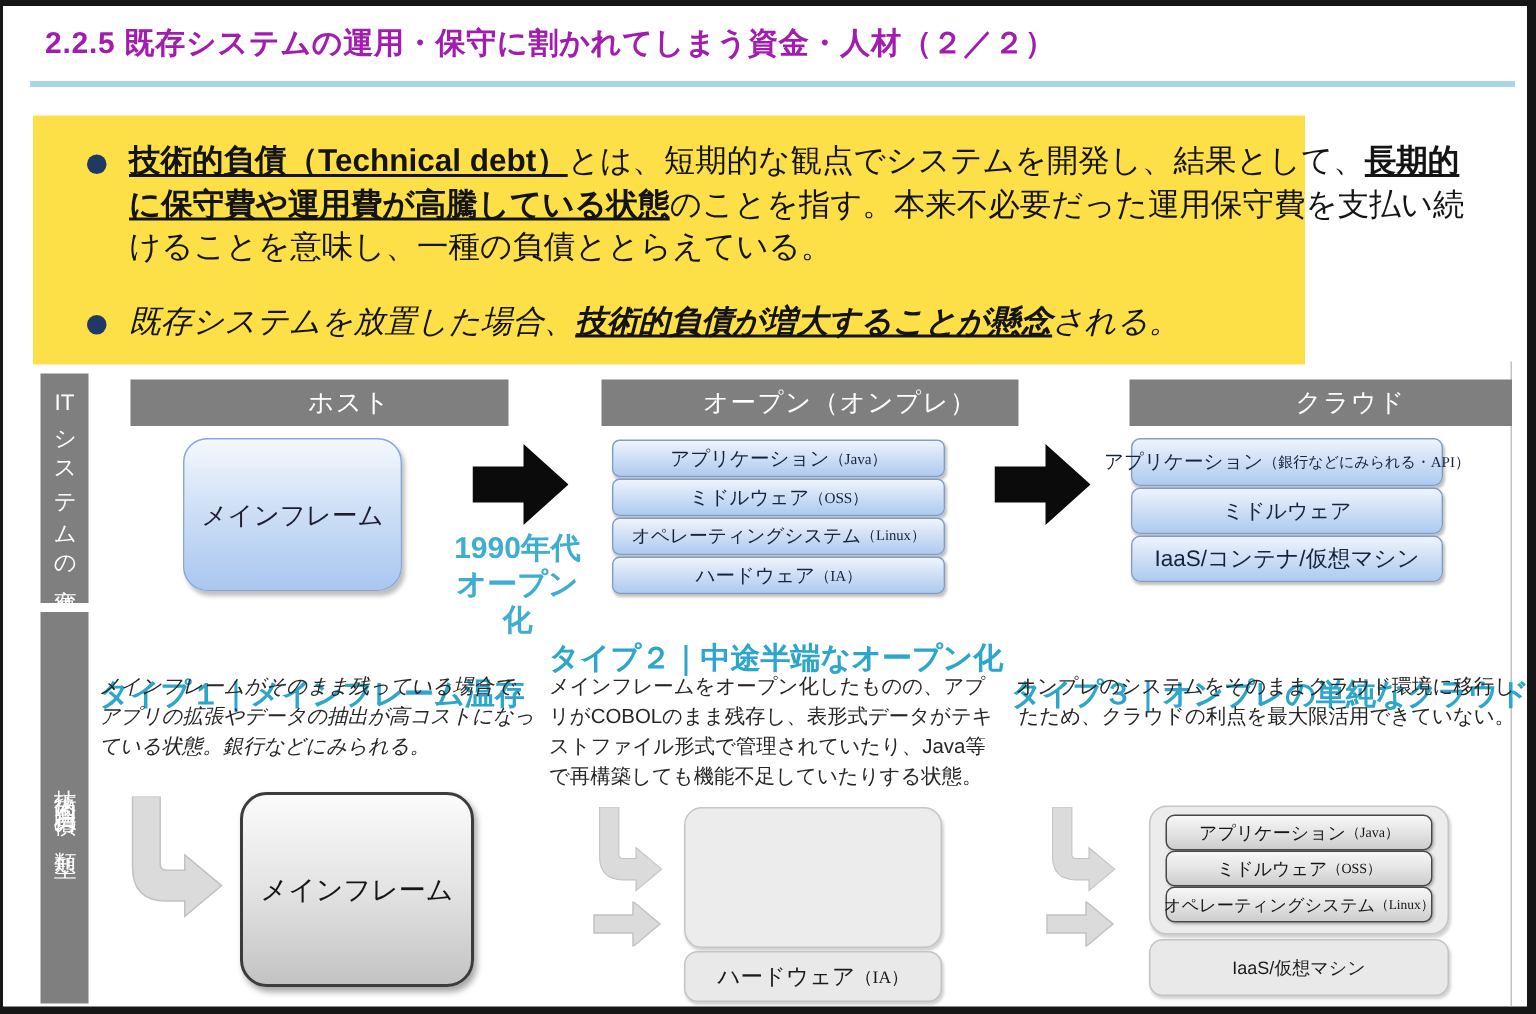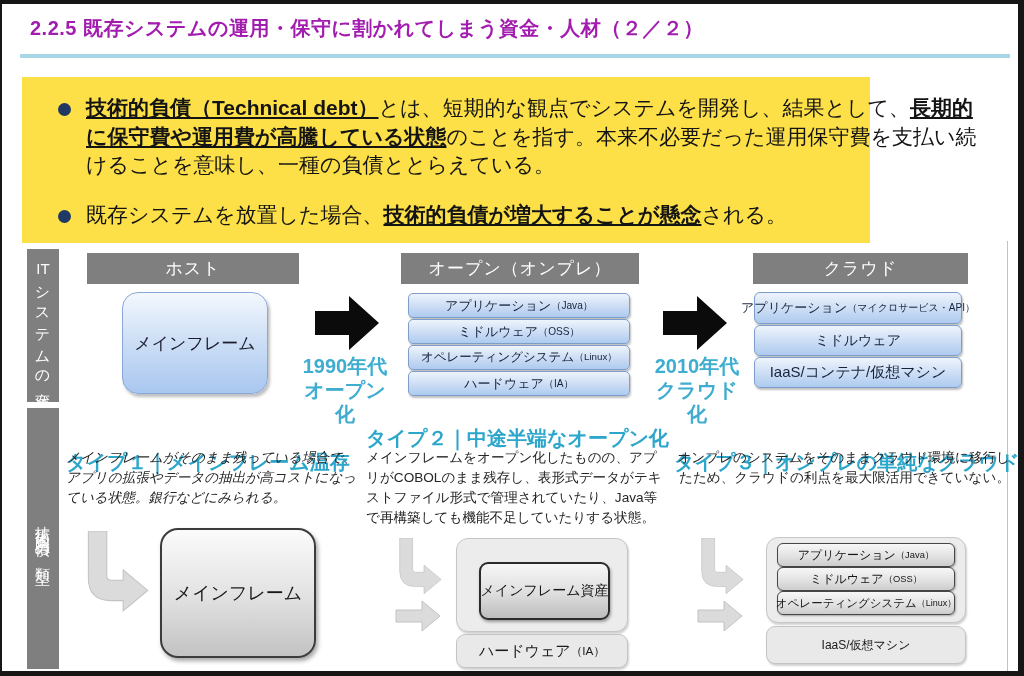--- a/index.html
+++ b/index.html
@@ -18,35 +18,35 @@
   .summary{left:20px;top:57px;width:848px;height:166px;background:#fde047;margin-top:16px;}
   .bullet-row{position:absolute;left:36px;display:flex;gap:15px;width:930px;}
   .bullet-dot{flex:none;width:13px;height:13px;border-radius:50%;background:#1f3864;margin-top:9px;}
   .bullet-text{font-size:21px;line-height:1.36;color:#141414;}
   .bu{font-weight:800;text-decoration:underline;}
   
   .right-rule{left:1005px;top:237px;width:1px;height:430px;background:#c2c2c2;}
   .side-bar{left:25px;width:32px;background:#7f7f7f;display:flex;align-items:center;justify-content:center;}
   .v-text{writing-mode:vertical-rl;text-orientation:upright;color:#fff;font-size:15px;letter-spacing:4px;line-height:1;}
   .tcu{text-combine-upright:all;}
-  .hd-bar{height:31px;background:#7f7f7f;color:#fff;font-size:17px;display:flex;align-items:center;justify-content:center;letter-spacing:1px;}
+  .hd-bar{height:31px;background:#7f7f7f;color:#fff;font-size:17px;display:flex;align-items:center;justify-content:center;letter-spacing:1px;padding-left:40px;}
   
   .host-box{left:120px;top:288px;width:144px;height:100px;border:1px solid #89a7d8;border-radius:16px;
     background:linear-gradient(180deg,#f4f8fd 0%,#cfe0f6 45%,#a9c7ef 100%);
     display:flex;align-items:center;justify-content:center;font-size:17px;color:#1c1c2e;
     box-shadow:2px 3px 3px rgba(0,0,0,.25);}
   .blue-box{left:406px;width:220px;height:23px;border:1px solid #7f9dc9;border-radius:5px;
     background:linear-gradient(180deg,#eef4fc 0%,#cbdcf4 55%,#aecbf0 100%);
     display:flex;align-items:center;justify-content:center;color:#16233f;
     box-shadow:1px 2px 2px rgba(0,0,0,.25);white-space:nowrap;}
   .cloud-box{left:752px;width:206px;border:1px solid #7f9dc9;border-radius:6px;
     background:linear-gradient(180deg,#eef4fc 0%,#cbdcf4 55%,#aecbf0 100%);
     display:flex;align-items:center;justify-content:center;color:#16233f;
     box-shadow:1px 2px 2px rgba(0,0,0,.25);white-space:nowrap;}
-  .sub{font-size:0.78em;}
+  .sub{font-size:0.78em;font-family:Liberation Serif, serif;}
   .arrow-label{font-size:20px;font-weight:800;color:#3fadd0;text-align:center;line-height:1.2;}
   
   .type-heading{font-size:20px;font-weight:800;color:#2ca6ca;white-space:nowrap;margin-top:33px;}
   .type-desc{font-size:13.6px;line-height:1.48;color:#262626;}
   .gray-round{left:158px;top:524px;width:152px;height:126px;border:2px solid #3c3c3c;border-radius:18px;
     background:linear-gradient(180deg,#fbfbfb 0%,#e3e3e3 50%,#c3c3c3 100%);
     display:flex;align-items:center;justify-content:center;font-size:18px;color:#161616;
     box-shadow:2px 3px 4px rgba(0,0,0,.35);}
   .container-gray{background:#ececec;border:1px solid #c6c6c6;border-radius:12px;box-shadow:1px 2px 2px rgba(0,0,0,.18);}
   .inner-gray{border:2px solid #2b2b2b;border-radius:9px;
@@ -68,21 +68,21 @@
 <div id="page">
 
   <div class="abs page-title">2.2.5  既存システムの運用・保守に割かれてしまう資金・人材（２／２）</div>
   <div class="abs title-rule"></div>
 
   <div class="abs summary">
     <div class="bullet-row" style="top:17px;">
       <span class="bullet-dot"></span>
       <span class="bullet-text"><span class="bu">技術的負債（Technical debt）</span><span>とは、短期的な観点でシステムを開発し、結果として、</span><span class="bu">長期的に保守費や運用費が高騰している状態</span><span>のことを指す。本来不必要だった運用保守費を支払い続けることを意味し、一種の負債ととらえている。</span></span>
     </div>
-    <div class="bullet-row" style="top:124px;">
+    <div class="bullet-row" style="top:124px;font-style:italic;">
       <span class="bullet-dot"></span>
       <span class="bullet-text"><span>既存システムを放置した場合、</span><span class="bu">技術的負債が増大することが懸念</span><span>される。</span></span>
     </div>
   </div>
 
   <div class="abs right-rule"></div>
 
   <div class="abs side-bar" style="top:245px;height:153px;">
     <span class="v-text"><span class="tcu">IT</span><span>システムの変遷</span></span>
   </div>
@@ -117,28 +117,24 @@
       <span class="sub">（Linux）</span>
     </div>
   <div class="abs blue-box" style="top:367px;font-size:13px;">
       <span>ハードウェア</span>
       <span class="sub">（IA）</span>
     </div>
 
   <svg class="abs" style="left:661px;top:292px;" width="64" height="54" viewBox="0 0 64 54">
     <polygon points="0,15 34,15 34,0 64,27 34,54 34,39 0,39" fill="#0b0b0b"></polygon>
   </svg>
-  <div class="abs arrow-label" style="left:648px;top:350px;width:94px;">
-    <div>2010年代</div>
-    <div>クラウド化</div>
-  </div>
 
   <div class="abs cloud-box" style="top:288px;height:30px;font-size:13px;">
       <span>アプリケーション</span>
-      <span class="sub" style="font-size:10px;">（マイクロサービス・API）</span>
+      <span class="sub" style="font-size:10px;">（銀行などにみられる・API）</span>
     </div>
   <div class="abs cloud-box" style="top:321px;height:29px;font-size:14px;">
       <span>ミドルウェア</span>
       <span class="sub"></span>
     </div>
   <div class="abs cloud-box" style="top:353px;height:29px;font-size:15px;">
       <span>IaaS/コンテナ/仮想マシン</span>
       <span class="sub"></span>
     </div>
 
@@ -151,21 +147,20 @@
 
   <div class="abs type-heading" style="left:364px;top:388px;">タイプ２｜中途半端なオープン化</div>
   <div class="abs type-desc" style="left:364px;top:444px;width:302px;">メインフレームをオープン化したものの、アプリがCOBOLのまま残存し、表形式データがテキストファイル形式で管理されていたり、Java等で再構築しても機能不足していたりする状態。</div>
   <svg class="abs" style="left:386px;top:534px;" width="62" height="60" viewBox="0 0 70 84">
     <path d="M8,0 H26 V44 Q26,48 30,48 H42 V38 L66,58 L42,78 V68 H30 Q8,68 8,46 Z" fill="#dbdbdb" stroke="#c2c2c2" stroke-width="1"></path>
   </svg>
   <svg class="abs" style="left:386px;top:597px;" width="60" height="30" viewBox="0 0 44 30">
     <polygon points="0,9 26,9 26,0 44,15 26,30 26,21 0,21" fill="#dbdbdb" stroke="#c2c2c2" stroke-width="1"></polygon>
   </svg>
   <div class="abs container-gray" style="left:454px;top:534px;width:170px;height:92px;"></div>
-  <div class="abs inner-gray" style="left:477px;top:558px;width:127px;height:54px;font-size:14px;">メインフレーム資産</div>
   <div class="abs base-gray" style="left:454px;top:630px;width:170px;height:32px;font-size:15px;">
       <span>ハードウェア</span>
       <span class="sub">（IA）</span>
     </div>
 
   <div class="abs type-heading" style="left:672px;top:412px;">タイプ３｜オンプレの単純なクラウド化</div>
   <div class="abs type-desc" style="left:672px;top:444px;width:336px;text-align:right;">オンプレのシステムをそのままクラウド環境に移行したため、クラウドの利点を最大限活用できていない。</div>
   <svg class="abs" style="left:688px;top:534px;" width="62" height="60" viewBox="0 0 70 84">
     <path d="M8,0 H26 V44 Q26,48 30,48 H42 V38 L66,58 L42,78 V68 H30 Q8,68 8,46 Z" fill="#dbdbdb" stroke="#c2c2c2" stroke-width="1"></path>
   </svg>

